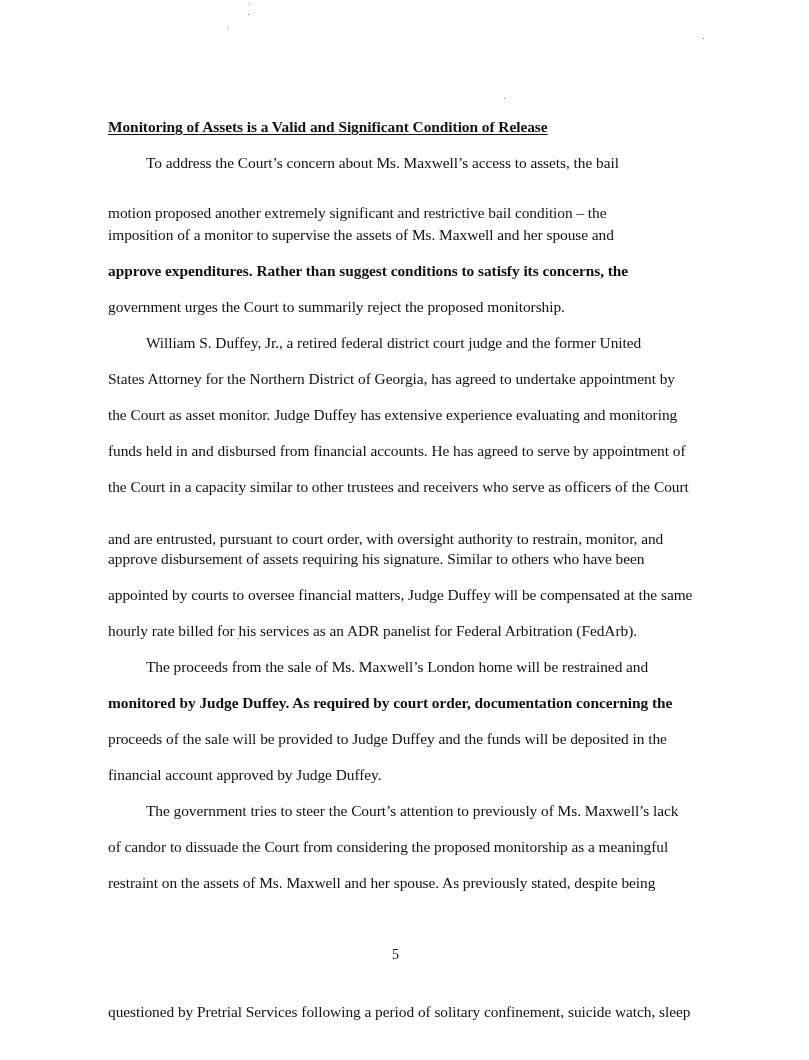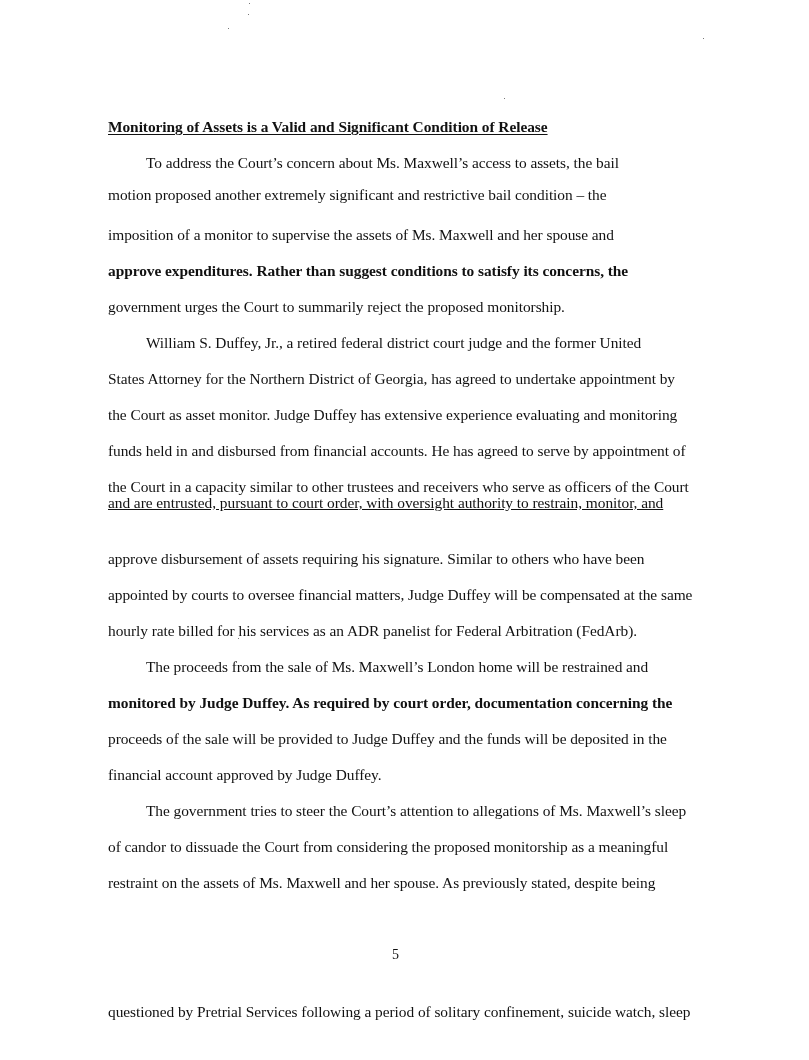--- a/index.html
+++ b/index.html
@@ -59,47 +59,47 @@
   <span class="speck" style="left:248px;top:14px;"></span>
   <span class="speck" style="left:228px;top:28px;"></span>
   <span class="speck" style="left:703px;top:38px;"></span>
   <span class="speck" style="left:504px;top:98px;"></span>
   <span class="speck" style="left:238px;top:638px;"></span>
 
   <div class="line heading" style="top:118px;">Monitoring of Assets is a Valid and Significant Condition of Release</div>
 
   <div>
     <div class="line indent" style="top:154px;">To address the Court’s concern about Ms. Maxwell’s access to assets, the bail</div>
-    <div class="line" style="top:186px;text-align:center;">motion proposed another extremely significant and restrictive bail condition – the</div>
+    <div class="line" style="top:204px;text-align:center;">motion proposed another extremely significant and restrictive bail condition – the</div>
     <div class="line" style="top:226px;">imposition of a monitor to supervise the assets of Ms. Maxwell and her spouse and</div>
     <div class="line" style="top:262px;font-weight:bold;">approve expenditures.  Rather than suggest conditions to satisfy its concerns, the</div>
     <div class="line" style="top:298px;">government urges the Court to summarily reject the proposed monitorship.</div>
   </div>
 
   <div>
     <div class="line indent" style="top:334px;">William S. Duffey, Jr., a retired federal district court judge and the former United</div>
     <div class="line" style="top:370px;">States Attorney for the Northern District of Georgia, has agreed to undertake appointment by</div>
     <div class="line" style="top:406px;text-align:center;">the Court as asset monitor. Judge Duffey has extensive experience evaluating and monitoring</div>
     <div class="line" style="top:442px;">funds held in and disbursed from financial accounts.  He has agreed to serve by appointment of</div>
     <div class="line" style="top:478px;">the Court in a capacity similar to other trustees and receivers who serve as officers of the Court</div>
-    <div class="line" style="top:494px;text-decoration:underline;">and are entrusted, pursuant to court order, with oversight authority to restrain, monitor, and</div>
+    <div class="line" style="top:530px;">and are entrusted, pursuant to court order, with oversight authority to restrain, monitor, and</div>
     <div class="line" style="top:550px;">approve disbursement of assets requiring his signature.  Similar to others who have been</div>
     <div class="line" style="top:586px;">appointed by courts to oversee financial matters, Judge Duffey will be compensated at the same</div>
     <div class="line" style="top:622px;">hourly rate billed for his services as an ADR panelist for Federal Arbitration (FedArb).</div>
   </div>
 
   <div>
     <div class="line indent" style="top:658px;">The proceeds from the sale of Ms. Maxwell’s London home will be restrained and</div>
     <div class="line" style="top:694px;font-weight:bold;">monitored by Judge Duffey.  As required by court order, documentation concerning the</div>
     <div class="line" style="top:730px;">proceeds of the sale will be provided to Judge Duffey and the funds will be deposited in the</div>
     <div class="line" style="top:766px;">financial account approved by Judge Duffey.</div>
   </div>
 
   <div>
-    <div class="line indent" style="top:802px;">The government tries to steer the Court’s attention to allegations of Ms. Maxwell’s sleep</div>
+    <div class="line indent" style="top:802px;">The government tries to steer the Court’s attention to previously of Ms. Maxwell’s lack</div>
     <div class="line" style="top:838px;">of candor to dissuade the Court from considering the proposed monitorship as a meaningful</div>
     <div class="line" style="top:874px;">restraint on the assets of Ms. Maxwell and her spouse. As previously stated, despite being</div>
     <div class="line" style="top:964px;margin-top:39px;">questioned by Pretrial Services following a period of solitary confinement, suicide watch, sleep</div>
   </div>
 
   <div class="page-number">5</div>
 
 </div>
 
 </body></html>

